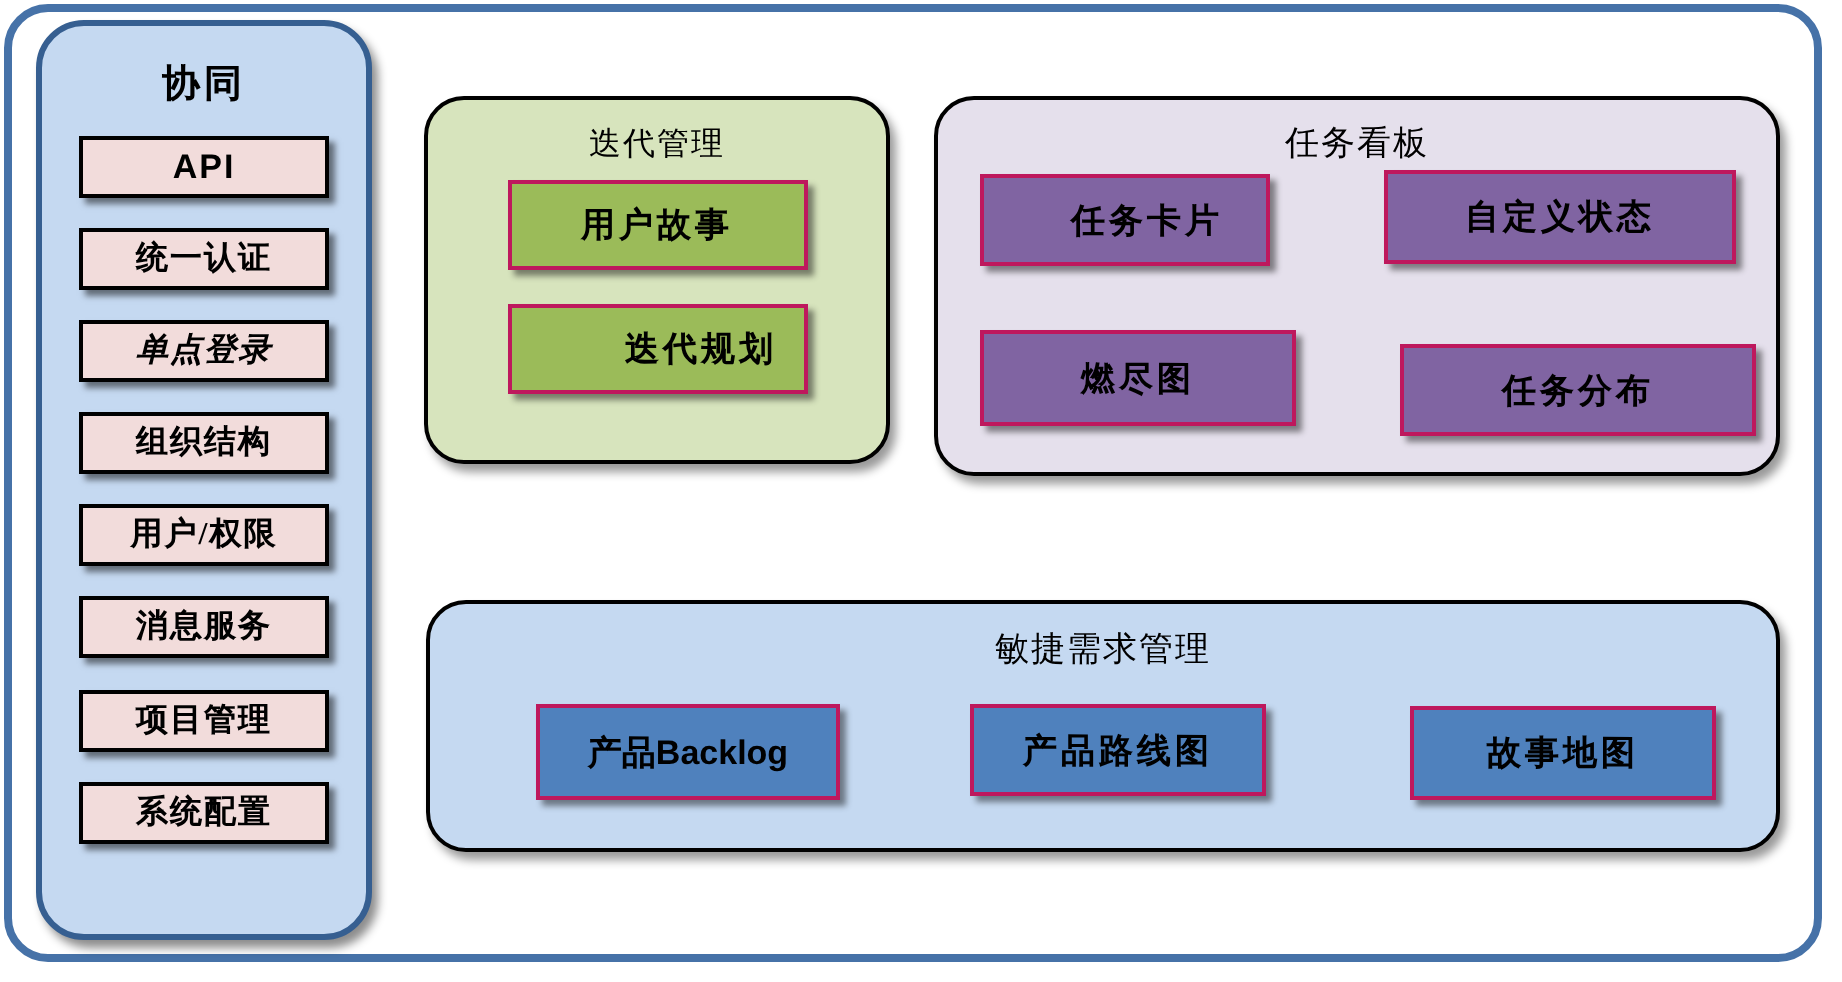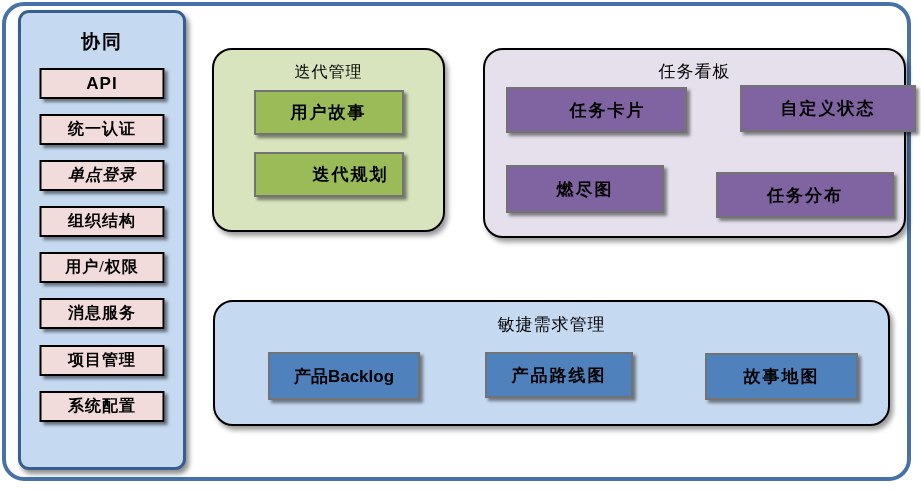--- a/index.html
+++ b/index.html
@@ -21,21 +21,21 @@
   }
   .outer-frame{
     position:absolute;left:2px;top:2px;width:909px;height:479px;
     border:4px solid var(--outer-border);border-radius:22px;background:#fff;
     box-sizing:border-box;
   }
   
   .sidebar{
     position:absolute;left:18px;top:10px;width:168px;height:460px;
     background:var(--sidebar-bg);border:3px solid var(--sidebar-border);
-    border-radius:11px;box-sizing:border-box;
+    border-radius:24px;box-sizing:border-box;
     box-shadow:3px 4px 5px rgba(0,0,0,0.45);
   }
   .sidebar-title{
     position:absolute;left:0;right:0;top:16px;text-align:center;
     font-weight:bold;font-size:19px;letter-spacing:2px;
   }
   .side-item{
     position:absolute;left:50%;transform:translateX(-50%);
     width:125px;height:31px;background:var(--pink-item);
     border:2px solid #000;box-sizing:border-box;
@@ -50,35 +50,35 @@
   
   .container{
     position:absolute;border:2px solid #000;border-radius:20px;
     box-sizing:border-box;box-shadow:3px 4px 5px rgba(0,0,0,0.4);
   }
   .container-title{
     position:absolute;left:0;right:0;text-align:center;
     font-weight:normal;font-size:16px;letter-spacing:1px;
   }
   .box-item{
-    position:absolute;border:2px solid #737373;box-sizing:border-box;
+    position:absolute;border:2px solid #be185d;box-sizing:border-box;
     box-shadow:3px 3px 3px rgba(0,0,0,0.45);
     display:flex;align-items:center;justify-content:center;
     font-family:"Liberation Serif",serif;font-weight:bold;font-size:17px;
     letter-spacing:2px;white-space:nowrap;
   }
   .iteration{left:212px;top:48px;width:233px;height:184px;background:var(--green-container);}
   .iteration .container-title{top:12px;}
   .iteration .box-item{background:var(--green-item);left:50%;transform:translateX(-50%);width:150px;height:45px;}
   .g0{top:40px;} .g1{top:102px;padding-left:44px;}
-  .kanban{left:483px;top:48px;width:423px;height:190px;background:var(--purple-container);}
+  .kanban{left:467px;top:48px;width:423px;height:190px;background:var(--purple-container);}
   .kanban .container-title{top:10px;font-size:17px;}
   .kanban .box-item{background:var(--purple-item);}
-  .k0{left:21px;top:37px;width:181px;height:46px;padding-left:22px;}
-  .k1{left:223px;top:35px;width:176px;height:47px;margin-left:32px;}
+  .k0{left:21px;top:37px;width:145px;height:46px;padding-left:22px;}
+  .k1{left:223px;top:35px;width:176px;height:47px;}
   .k2{left:21px;top:115px;width:158px;height:48px;}
   .k3{left:231px;top:122px;width:178px;height:46px;}
   .requirements{left:213px;top:300px;width:677px;height:126px;background:var(--blue-container);}
   .requirements .container-title{top:11px;font-size:17px;}
   .requirements .box-item{background:var(--blue-item);}
   .r0{left:53px;top:50px;width:152px;height:48px;font-family:"Liberation Sans",sans-serif;letter-spacing:0;}
   .r1{left:270px;top:50px;width:148px;height:46px;}
   .r2{left:490px;top:51px;width:153px;height:47px;}
 </style>
 </head>

